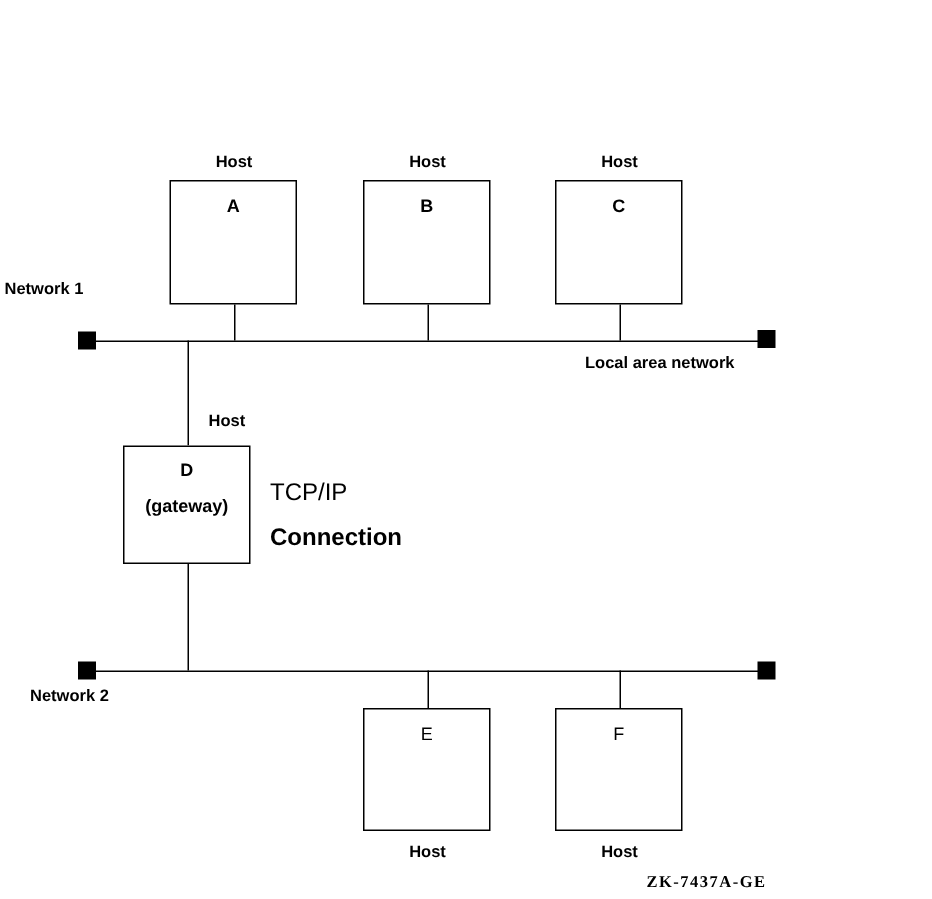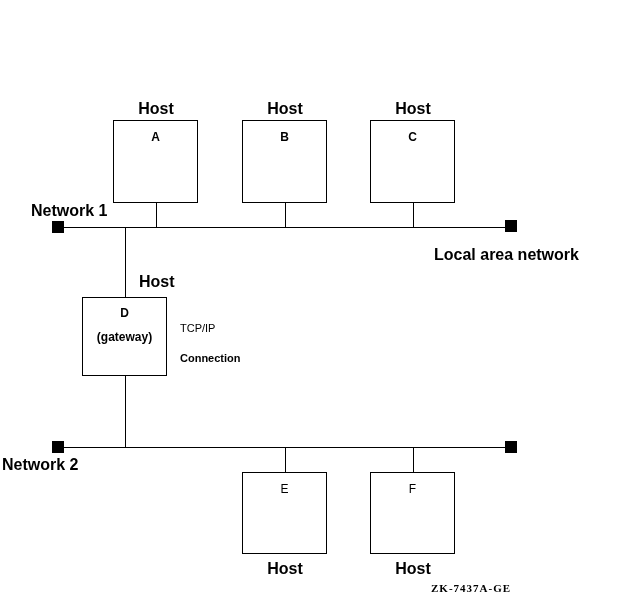--- a/index.html
+++ b/index.html
@@ -28,21 +28,21 @@
     position: absolute;
     width: 85px;
     text-align: center;
     font-size: 12px;
     line-height: 13px;
   }
   .bold { font-weight: bold; }
   .reg  { font-weight: normal; }
   .lbl {
     position: absolute;
-    font-size: 16px;
+    font-size: 11px;
     line-height: 13px;
     font-weight: bold;
     white-space: nowrap;
   }
   .lbl-center {
     text-align: center;
   }
   .hline {
     position: absolute;
     height: 0;
@@ -61,21 +61,21 @@
   }
   .fig-code {
     position: absolute;
     font-size: 11px;
     font-weight: bold;
     letter-spacing: 1px;
     white-space: nowrap;
   }
   .conn-lbl {
     position: absolute;
-    font-size: 11px;
+    font-size: 16px;
     line-height: 13px;
     white-space: nowrap;
   }
 </style>
 </head>
 <body>
 
 <div id="stage">
 
   <div class="lbl lbl-center" style="left:113px; top:102px; width:86px;">Host</div>
@@ -88,42 +88,42 @@
   <div class="node-box" style="left:242px; top:120px; height:83px;"></div>
   <div class="node-letter bold" style="left:242px; top:131px;">B</div>
 
   <div class="node-box" style="left:370px; top:120px; height:83px;"></div>
   <div class="node-letter bold" style="left:370px; top:131px;">C</div>
 
   <div class="vline" style="left:156px; top:203px; height:24px;"></div>
   <div class="vline" style="left:285px; top:203px; height:24px;"></div>
   <div class="vline" style="left:413px; top:203px; height:24px;"></div>
 
-  <div class="lbl" style="left:3px; top:204px;margin-left:28px;">Network 1</div>
+  <div class="lbl" style="left:3px; top:187px;">Network 1</div>
   <div class="hline" style="left:58px; top:227px; width:453px;"></div>
   <div class="term-square" style="left:52px; top:221px;"></div>
   <div class="term-square" style="left:505px; top:220px;"></div>
-  <div class="lbl" style="left:390px; top:248px;margin-left:44px;">Local area network</div>
+  <div class="lbl" style="left:390px; top:236px;">Local area network</div>
 
   <div class="vline" style="left:125px; top:227px; height:70px;"></div>
   <div class="lbl" style="left:139px; top:275px;">Host</div>
 
   <div class="node-box" style="left:82px; top:297px; height:79px;"></div>
   <div class="node-letter bold" style="left:82px; top:307px;">D</div>
   <div class="node-letter bold" style="left:82px; top:331px;">(gateway)</div>
 
   <div class="conn-lbl reg" style="left:180px; top:322px;">TCP/IP</div>
   <div class="conn-lbl bold" style="left:180px; top:352px;">Connection</div>
 
   <div class="vline" style="left:125px; top:376px; height:71px;"></div>
 
   <div class="hline" style="left:58px; top:447px; width:453px;"></div>
   <div class="term-square" style="left:52px; top:441px;"></div>
   <div class="term-square" style="left:505px; top:441px;"></div>
-  <div class="lbl" style="left:2px; top:458px;">Network 2</div>
+  <div class="lbl" style="left:20px; top:458px;">Network 2</div>
 
   <div class="vline" style="left:285px; top:447px; height:25px;"></div>
   <div class="vline" style="left:413px; top:447px; height:25px;"></div>
 
   <div class="node-box" style="left:242px; top:472px;"></div>
   <div class="node-letter reg" style="left:242px; top:483px;">E</div>
 
   <div class="node-box" style="left:370px; top:472px;"></div>
   <div class="node-letter reg" style="left:370px; top:483px;">F</div>
 

